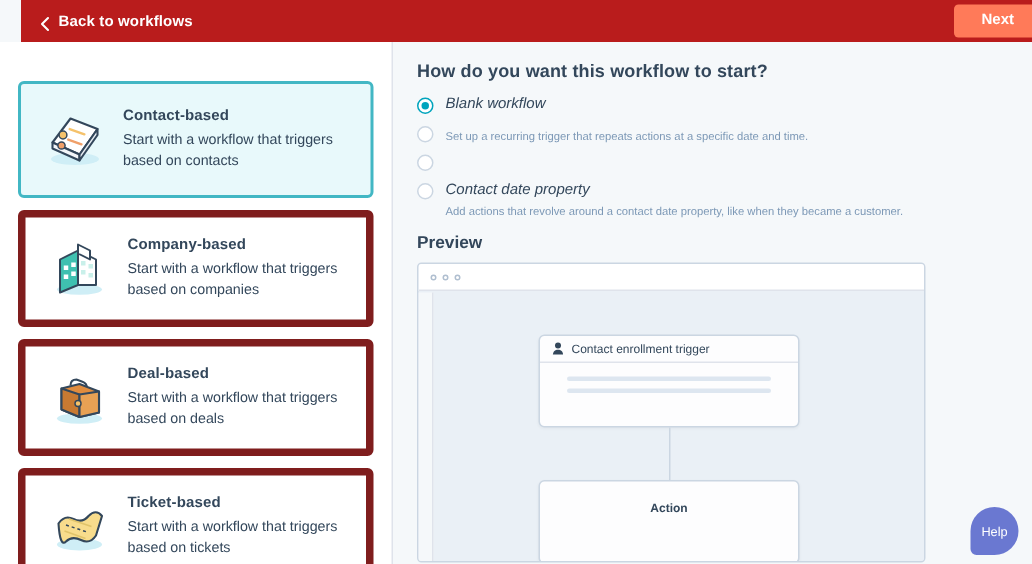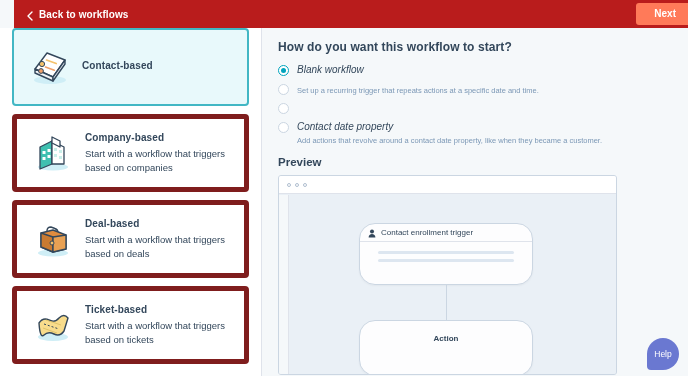--- a/index.html
+++ b/index.html
@@ -39,21 +39,21 @@
     position: absolute; top: 28px; left: 0;
     width: 688px; height: 348px;
   }
 
   
   .sidebar {
     position: absolute; top: 0; left: 0;
     width: 262px; height: 348px;
     background: #ffffff;
     border-right: 1px solid #dfe3eb;
-    padding: 0 12px;
+    padding: 26px 12px;
     overflow: hidden;
   }
   .card {
     border: 5px solid #7f1d1d;
     border-radius: 4px;
     background: #ffffff;
     height: 78px;
     margin-bottom: 8px;
     display: flex; align-items: center;
     padding: 0 10px;
@@ -154,21 +154,21 @@
     position: absolute; top: 0; left: 0;
     width: 10px; height: 181px;
     background: #f5f8fa;
     border-right: 1px solid #dfe3eb;
   }
 
   .node {
     position: absolute;
     background: #fdfdfe;
     border: 1px solid #cbd6e2;
-    border-radius: 16px;
+    border-radius: 4px;
     box-shadow: 0 1px 2px rgba(0,0,0,.04);
   }
   .node-trigger { left: 80px; top: 28px; width: 174px; height: 62px; }
   .node-head {
     height: 18px; border-bottom: 1px solid #dfe3eb;
     display: flex; align-items: center; gap: 5px;
     padding-left: 8px;
   }
   .node-head-label {
     font-size: 8px; color: #33475b; font-weight: normal;
@@ -223,20 +223,21 @@
           <path d="M8 22 L26 30 L26 34 L8 26 Z" fill="#f2f5f8" stroke="#33475b" stroke-width="1.4" stroke-linejoin="round"></path>
           <path d="M26 30 L38 13 L38 17 L26 34 Z" fill="#e5ebf1" stroke="#33475b" stroke-width="1.4" stroke-linejoin="round"></path>
           <circle cx="15" cy="17" r="2.6" fill="#f5c26b" stroke="#33475b" stroke-width="1"></circle>
           <rect x="19" y="12" width="12" height="1.6" rx=".8" fill="#f5c26b" transform="rotate(20 19 12)"></rect>
           <circle cx="14" cy="24" r="2.4" fill="#f0a06a" stroke="#33475b" stroke-width="1"></circle>
           <rect x="18" y="19" width="11" height="1.6" rx=".8" fill="#f0a06a" transform="rotate(20 18 19)"></rect>
         </svg>
       </div>
       <div class="card-text">
         <div class="card-title">Contact-based</div>
+        <div class="card-desc">Start with a workflow that triggers based on contacts</div>
       </div>
     </div>
 
     <div class="card">
       <div class="card-icon">
         <svg width="46" height="40" viewBox="0 0 46 40">
           <ellipse cx="23" cy="34" rx="15" ry="3.5" fill="#cfeef6"></ellipse>
           <path d="M10 14 L22 8 L22 31 L10 36 Z" fill="#3fc0b0" stroke="#33475b" stroke-width="1.3" stroke-linejoin="round"></path>
           <path d="M22 8 L34 14 L34 31 L22 31 Z" fill="#ffffff" stroke="#33475b" stroke-width="1.3" stroke-linejoin="round"></path>
           <path d="M22 4 L30 8 L30 14 L22 10 Z" fill="#ffffff" stroke="#33475b" stroke-width="1.3" stroke-linejoin="round"></path>

